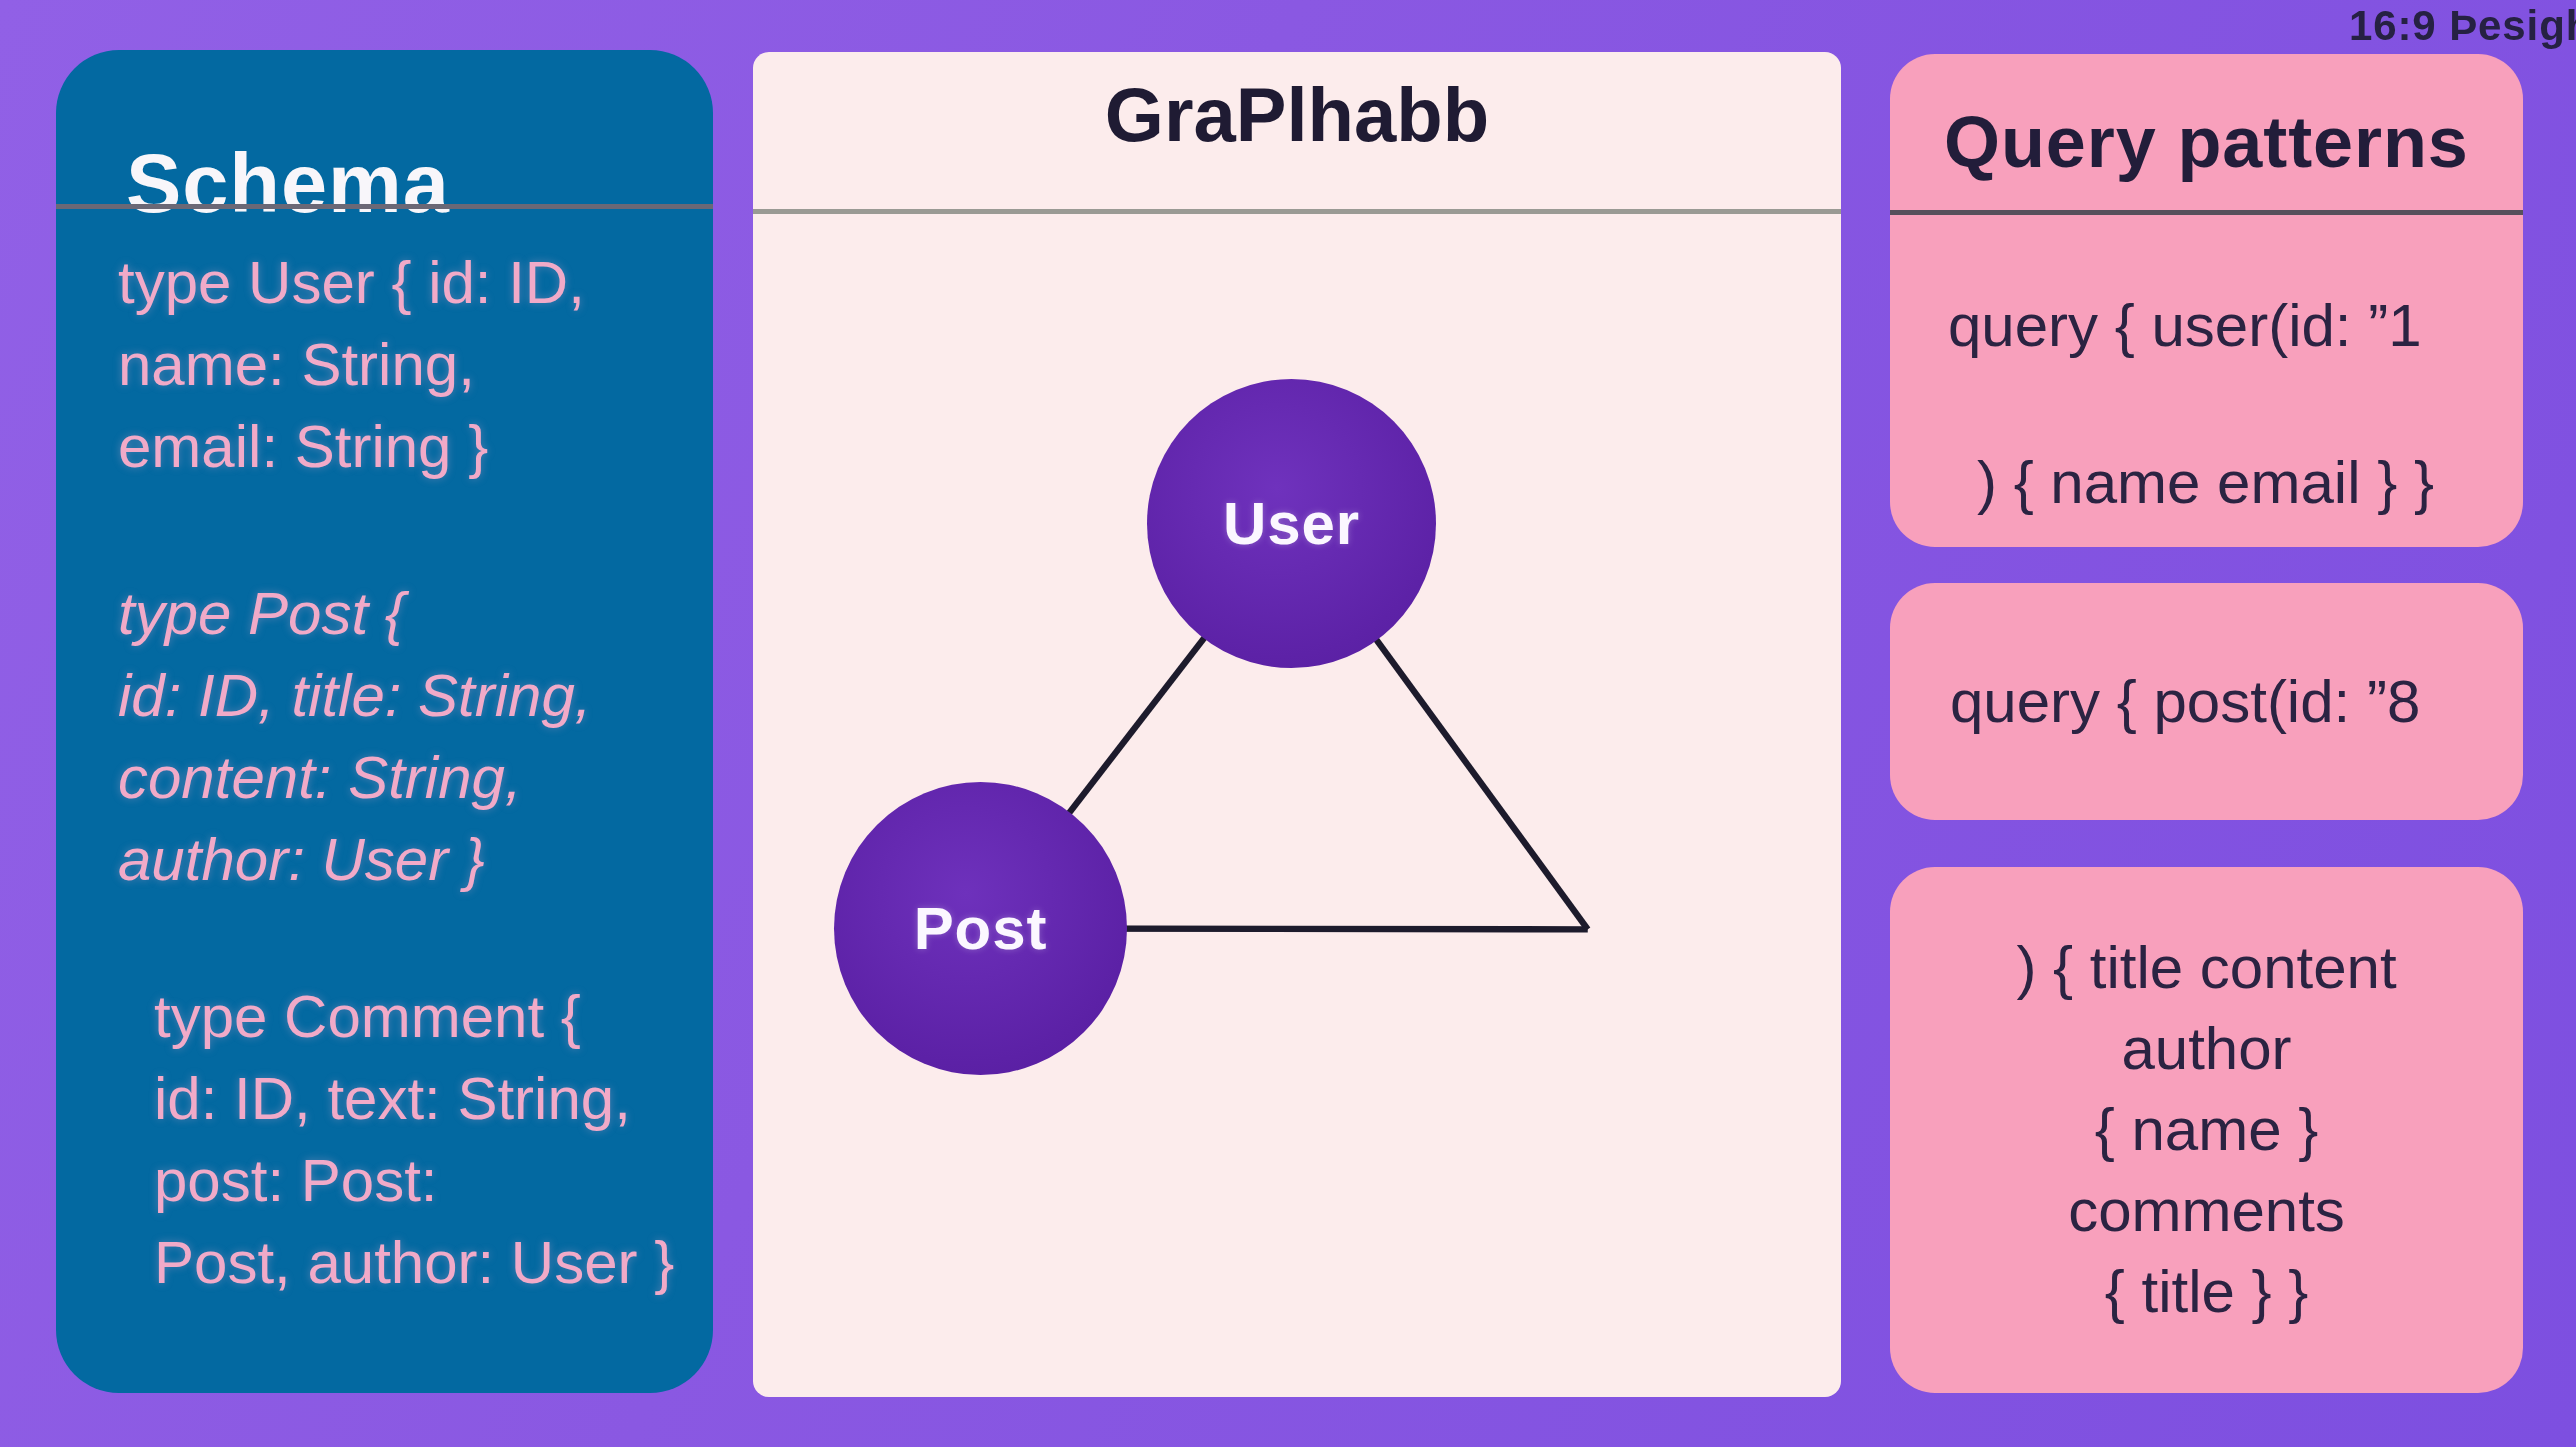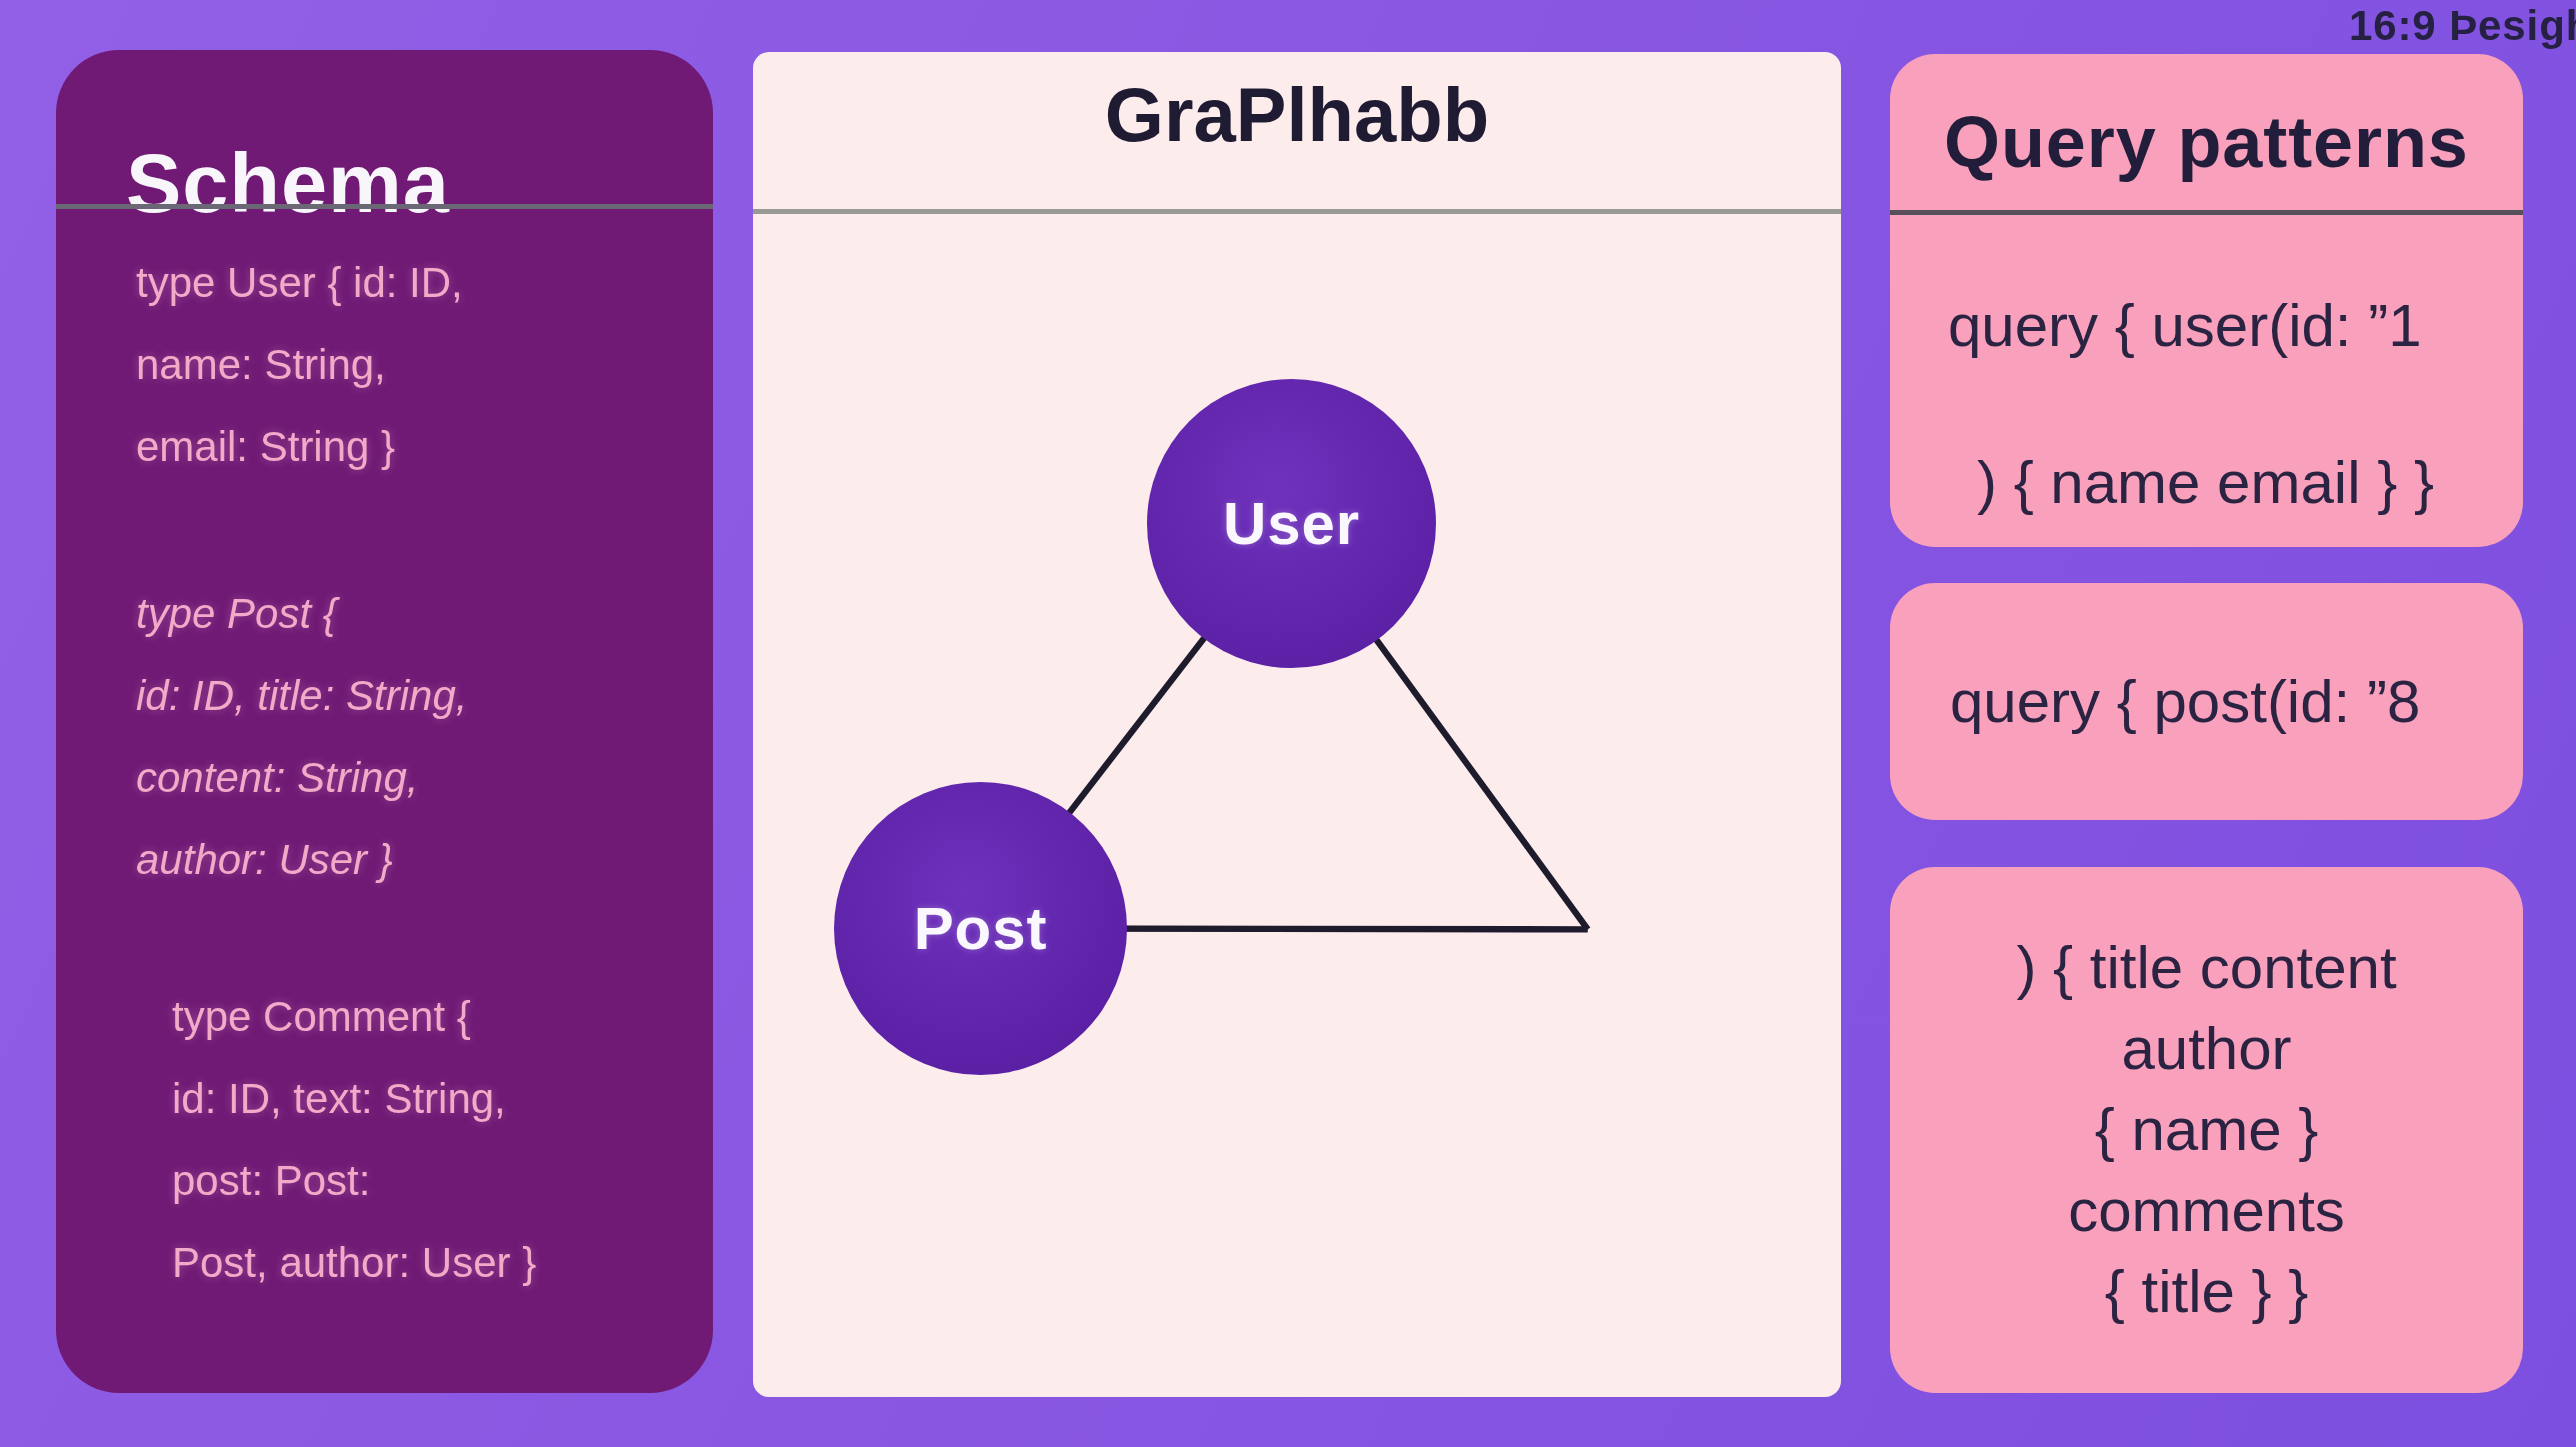--- a/index.html
+++ b/index.html
@@ -12,32 +12,32 @@
 
   
   .watermark{
     position:absolute;top:1.8px;right:-16.3px;white-space:nowrap;
     font-size:42px;font-weight:bold;color:#262143;letter-spacing:0.9px;
   }
 
   
   .schema-panel{
     left:56px;top:50px;width:657px;height:1343px;
-    background:#701a75;border-radius:63px;
+    background:#0369a1;border-radius:63px;
   }
   .schema-title{
     position:absolute;left:70px;top:86px;
     font-size:83px;font-weight:bold;color:#f8f6fa;letter-spacing:0.9px;
   }
   .schema-divider{
     position:absolute;left:0;top:154px;width:100%;height:5.4px;background:#6b6876;
   }
   .code-block{
-    position:absolute;left:80px;right:27px;
-    font-size:42px;line-height:82px;color:#f1aac8;
+    position:absolute;left:62px;right:27px;
+    font-size:60px;line-height:82px;color:#f1aac8;
     text-shadow:0 0 9px rgba(244,178,214,.35);
   }
   .code-block.b1{top:192px;}
   .code-block.b2{top:523px;font-style:italic;}
   .code-block.b3{top:926px;margin-left:36px;}
 
   
   .diagram-panel{
     left:753px;top:52px;width:1088px;height:1345px;
     background:#fcecec;border-radius:16px;

